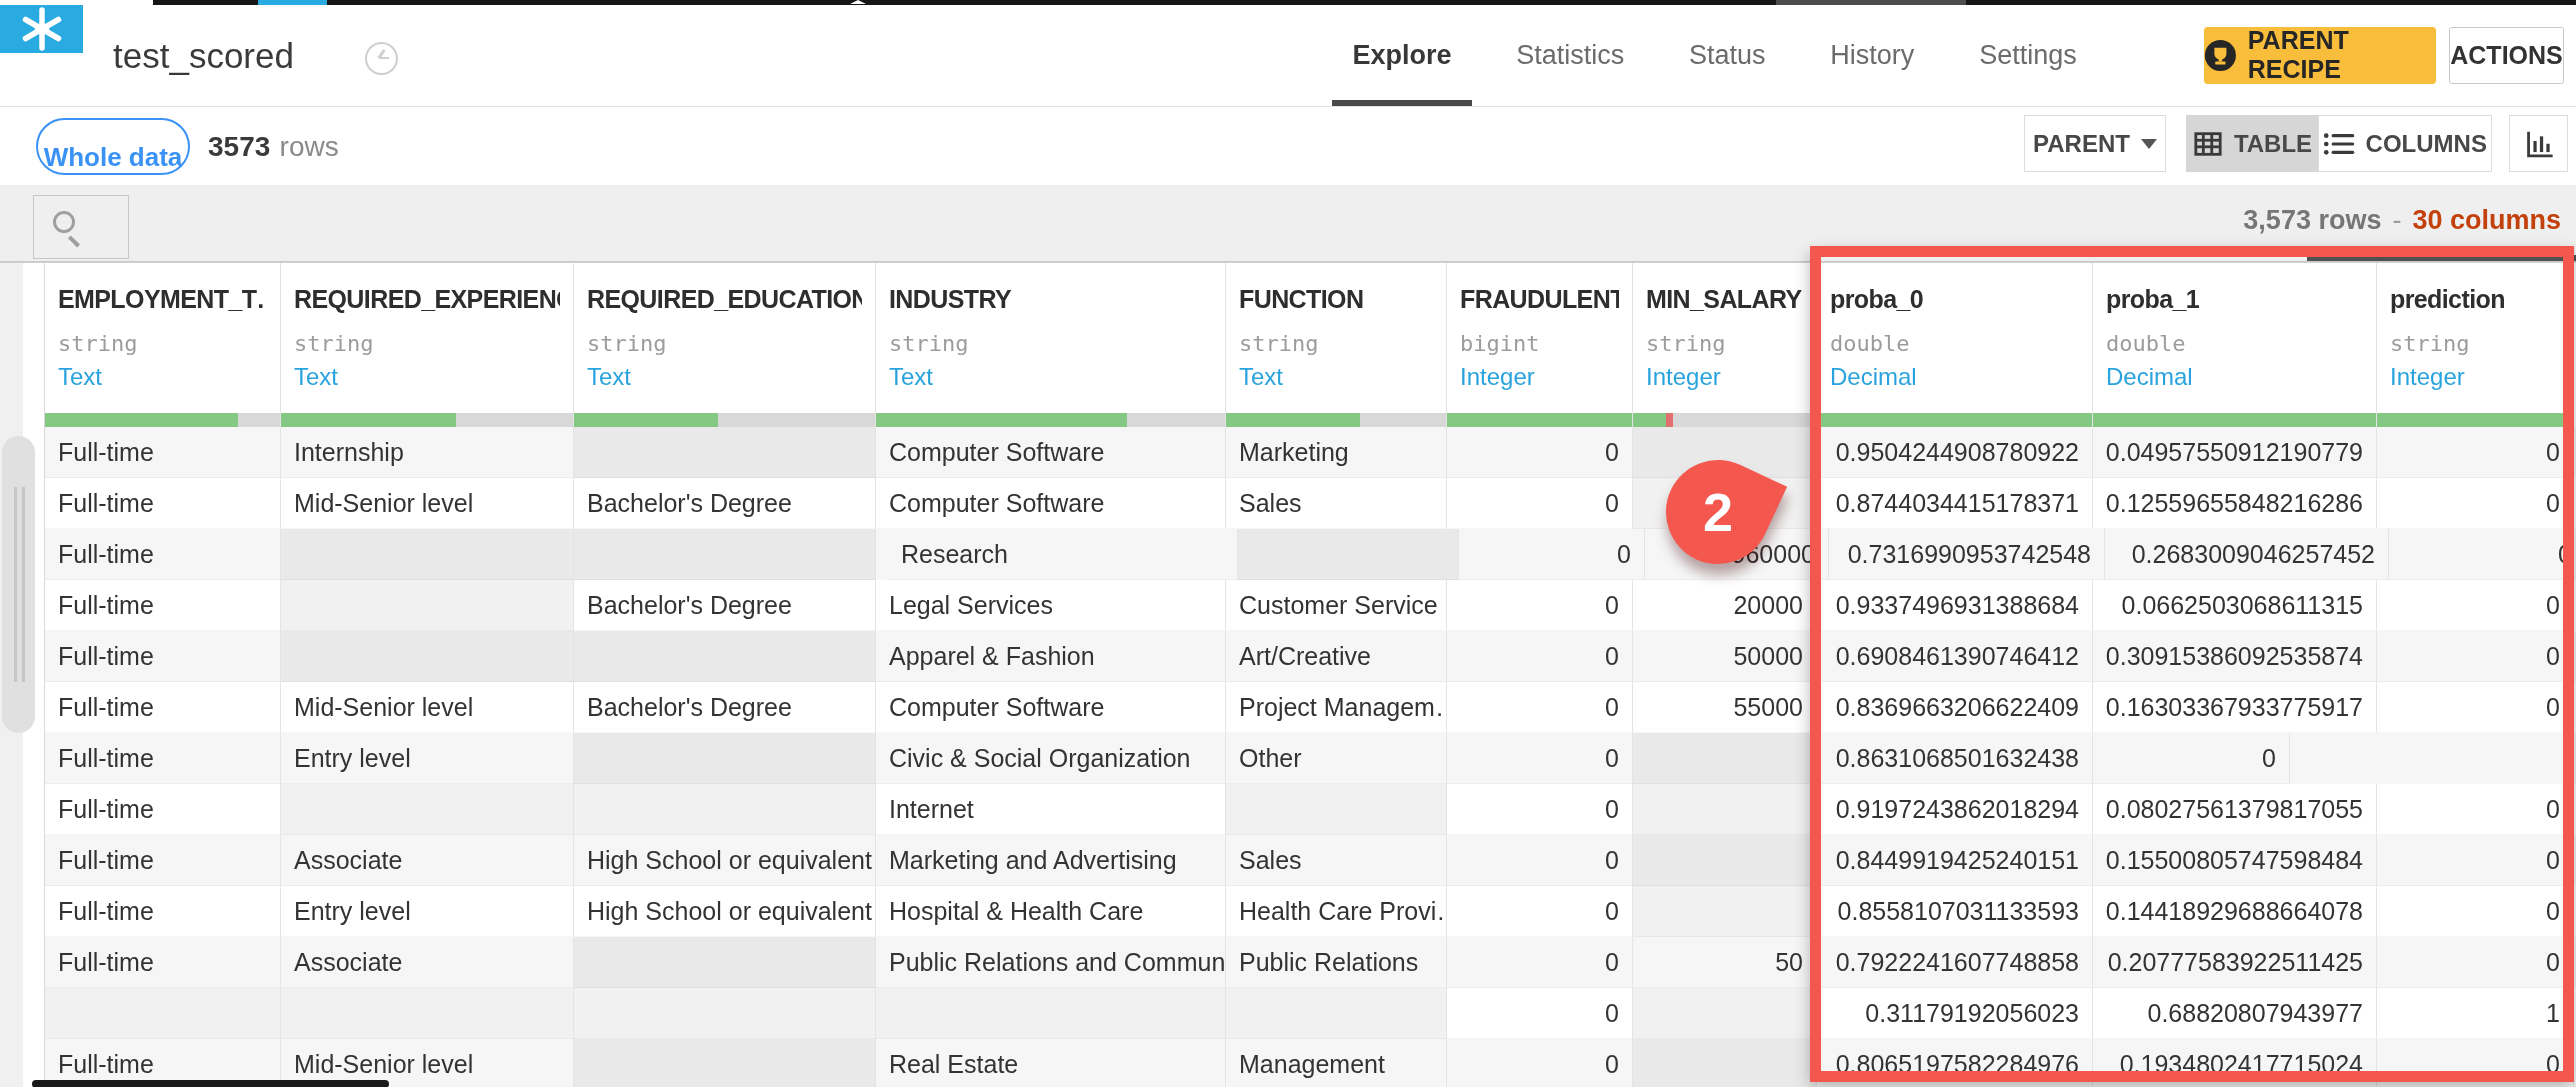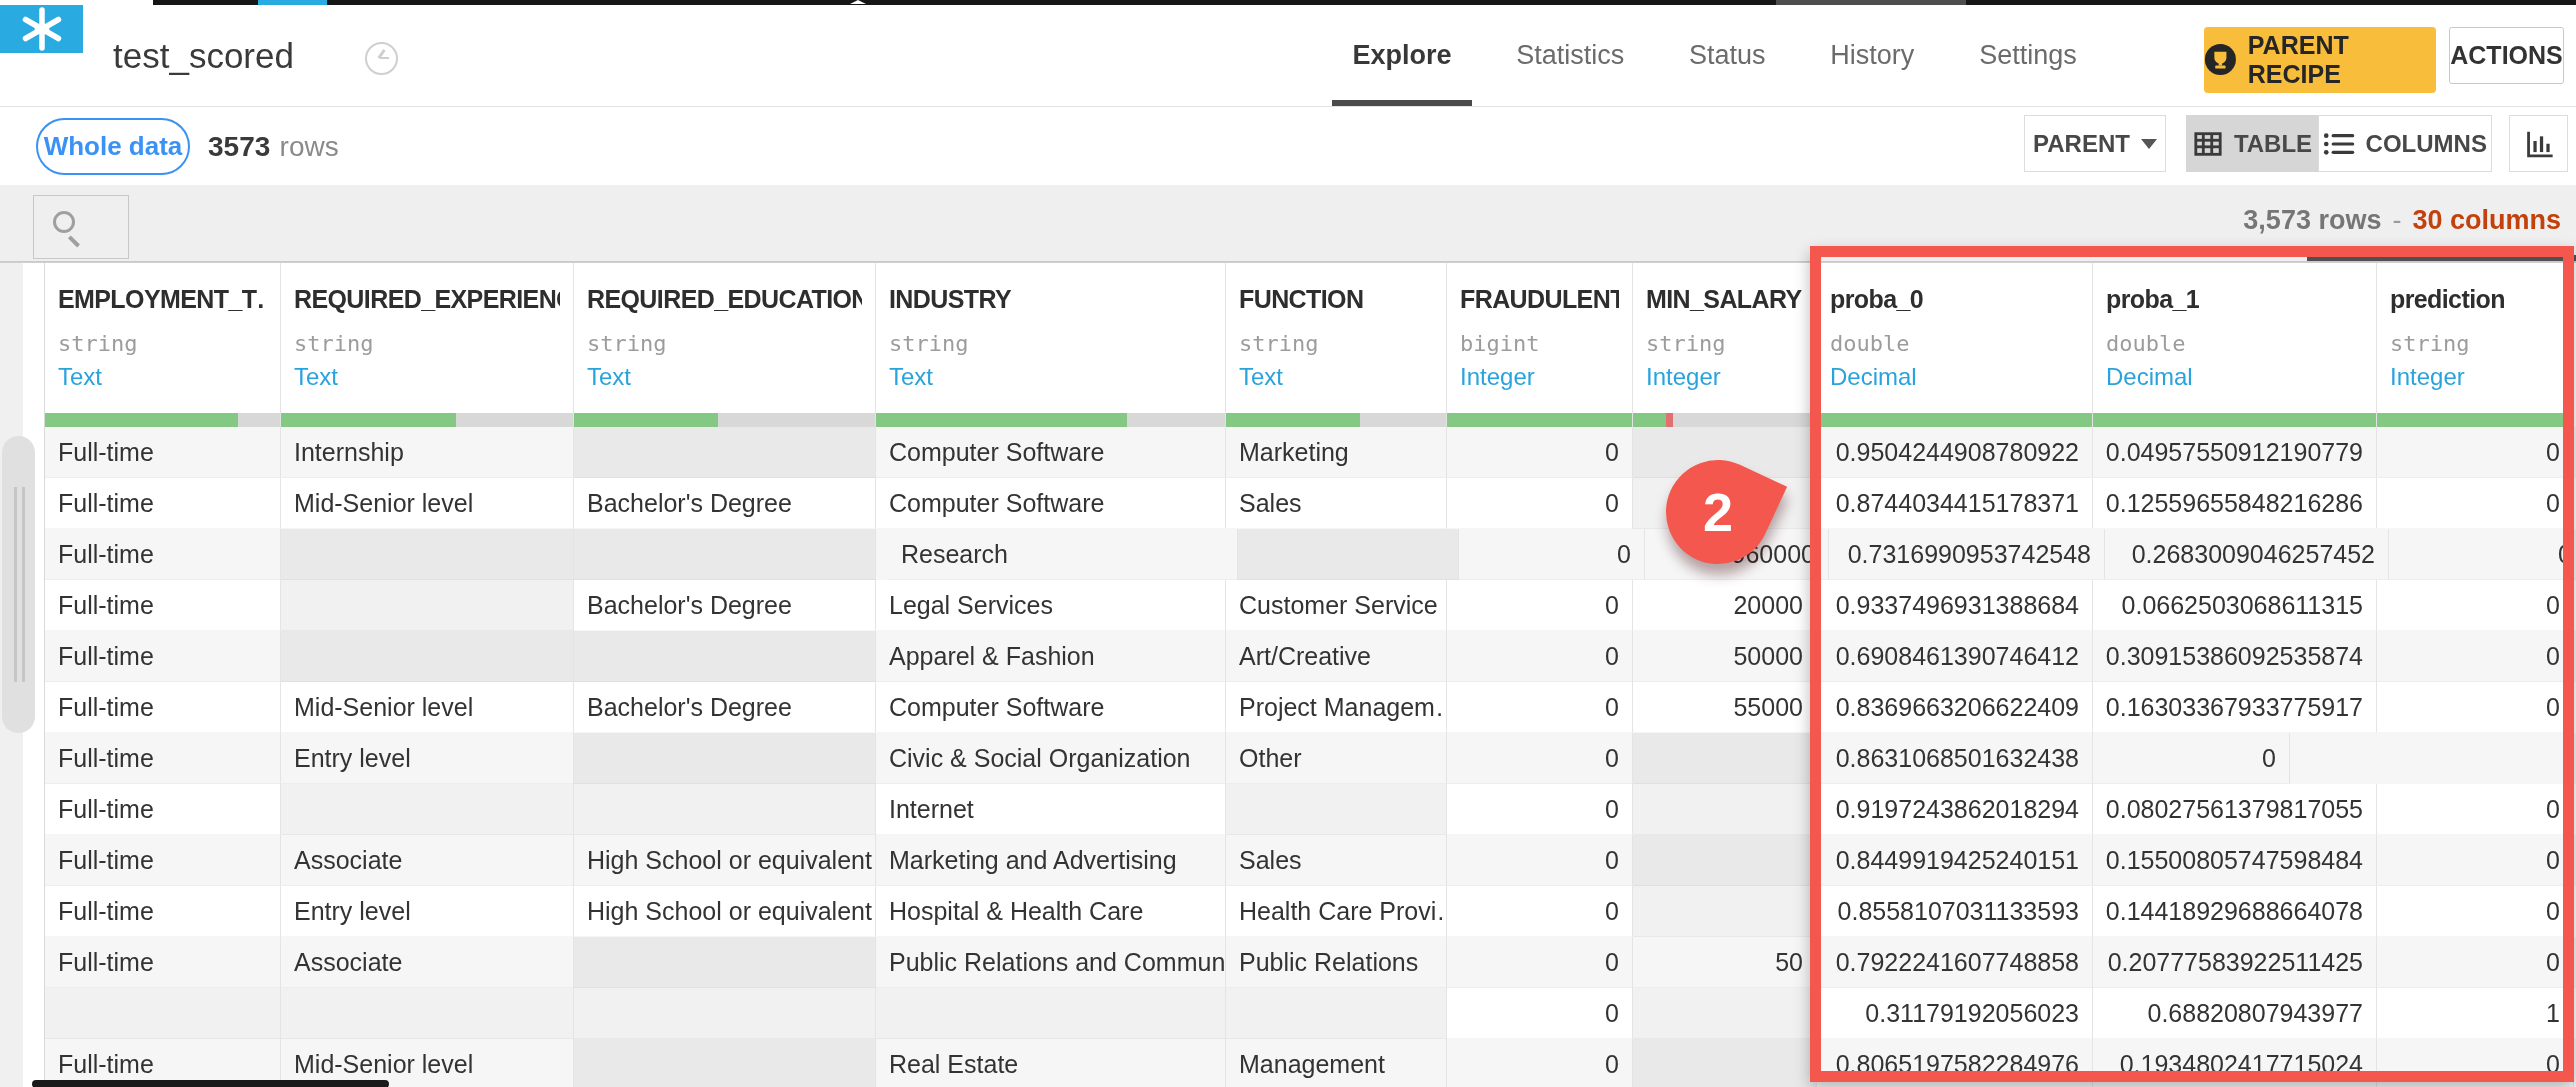--- a/index.html
+++ b/index.html
@@ -24,31 +24,31 @@
     border:2.8px solid #cfcfcf; border-radius:50%; }
   #title-clock:before { content:""; position:absolute; left:13px; top:5.6px; width:2.8px; height:10.2px; background:#cfcfcf; transform:rotate(35deg); }
   #title-clock:after  { content:""; position:absolute; left:13px; top:13px; width:9.3px; height:2.8px; background:#cfcfcf; }
 
   #nav-tabs { position:absolute; left:1332px; top:0; height:101px; display:flex; align-items:stretch; gap:24px; }
   .tab { position:relative; display:flex; align-items:center; padding:0 20.4px; cursor:pointer; }
   .tab span { font-size:27px; color:#6b6b6b; }
   .tab.active span { color:#383838; font-weight:bold; }
   .tab.active:after { content:""; position:absolute; left:0; right:0; bottom:0; height:5.6px; background:#4a4a4a; }
 
-  #parent-recipe-btn { position:absolute; left:2204px; top:22px; width:232px; height:66px;
+  #parent-recipe-btn { position:absolute; left:2204px; top:22px; width:232px; height:57px;
     background:#f9bd3c; border-radius:3.7px; display:flex; align-items:center; justify-content:center; gap:11px;
     font-size:25px; font-weight:bold; color:#262626; cursor:pointer; }
   #actions-btn { position:absolute; left:2449px; top:22px; width:115px; height:57px;
     background:#fff; border:1.9px solid #c9c9c9; border-radius:2.8px; display:flex; align-items:center; justify-content:center;
     font-size:25px; font-weight:bold; color:#333; cursor:pointer; }
 
   
   #sub-toolbar { left:0; top:107px; width:2576px; height:79px; background:#fff; }
   #sampling-pill { position:absolute; left:36px; top:11px; width:154px; height:57px;
-    border:2.8px solid #3b92f5; border-radius:30px; display:flex; align-items:center; justify-content:center;
+    border:2.8px solid #3b92f5; border-radius:30px; display:flex; align-items:flex-end; justify-content:center;
     font-size:26px; font-weight:bold; color:#3b92f5; cursor:pointer; }
   #row-count { position:absolute; left:208px; top:0; height:79px; display:flex; align-items:center; gap:9.3px; font-size:28px; }
   #row-count .n { font-weight:bold; color:#3a3a3a; }
   #row-count .w { color:#8a8a8a; }
 
   .tb-btn { position:absolute; top:8.3px; height:57px; display:flex; align-items:center; justify-content:center;
     gap:11px; font-size:24px; font-weight:bold; color:#484848; cursor:pointer; }
   #display-btn { left:2024px; width:142px; background:#fff; border:1.9px solid #dcdcdc; }
   #display-btn .caret { width:0; height:0; border-left:8.3px solid transparent; border-right:8.3px solid transparent; border-top:10.2px solid #555; }
   #table-btn { left:2186px; width:133px; background:#d6d6d6; border:1.9px solid #d6d6d6; }

